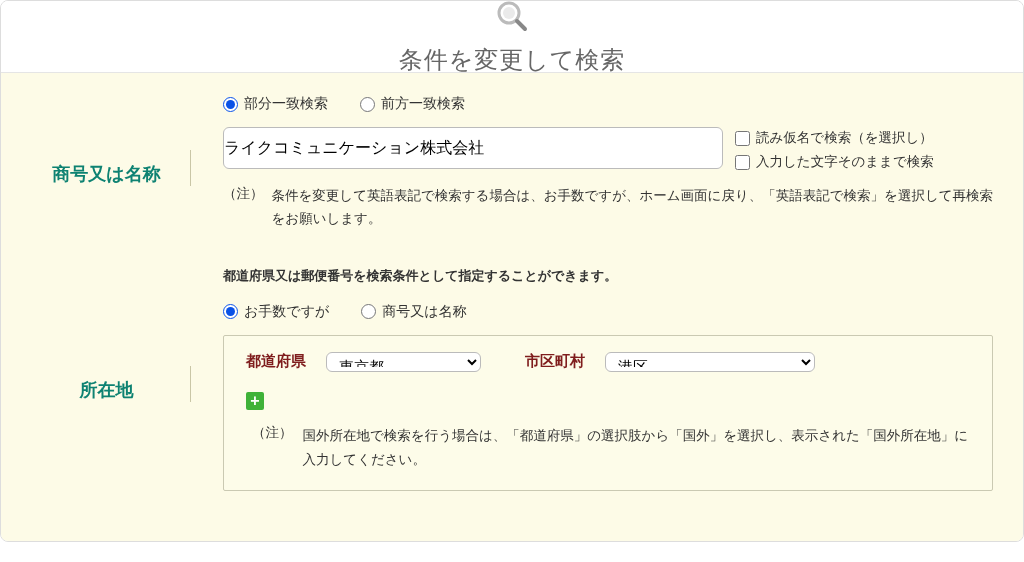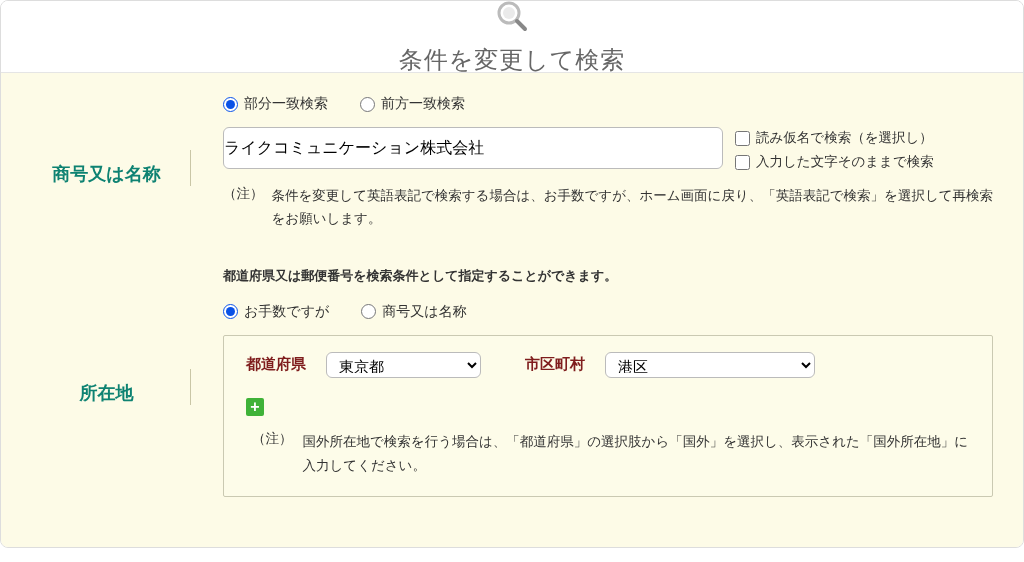--- a/index.html
+++ b/index.html
@@ -143,21 +143,21 @@
       gap: 14px;
       margin-bottom: 20px;
     }
     .select-label {
       color: #7f1d1d;
       font-weight: bold;
       font-size: 15px;
       margin-right: 6px;
     }
     .select-input {
-      height: 26px;
+      height: 20px;
       padding: 4px 8px;
       font-size: 15px;
       border: 1px solid #bbb;
       border-radius: 6px;
       background: #fff;
       cursor: pointer;
     }
     .select-pref { width: 155px; margin-right: 30px; }
     .select-city { width: 210px; }
     .expand-row {

